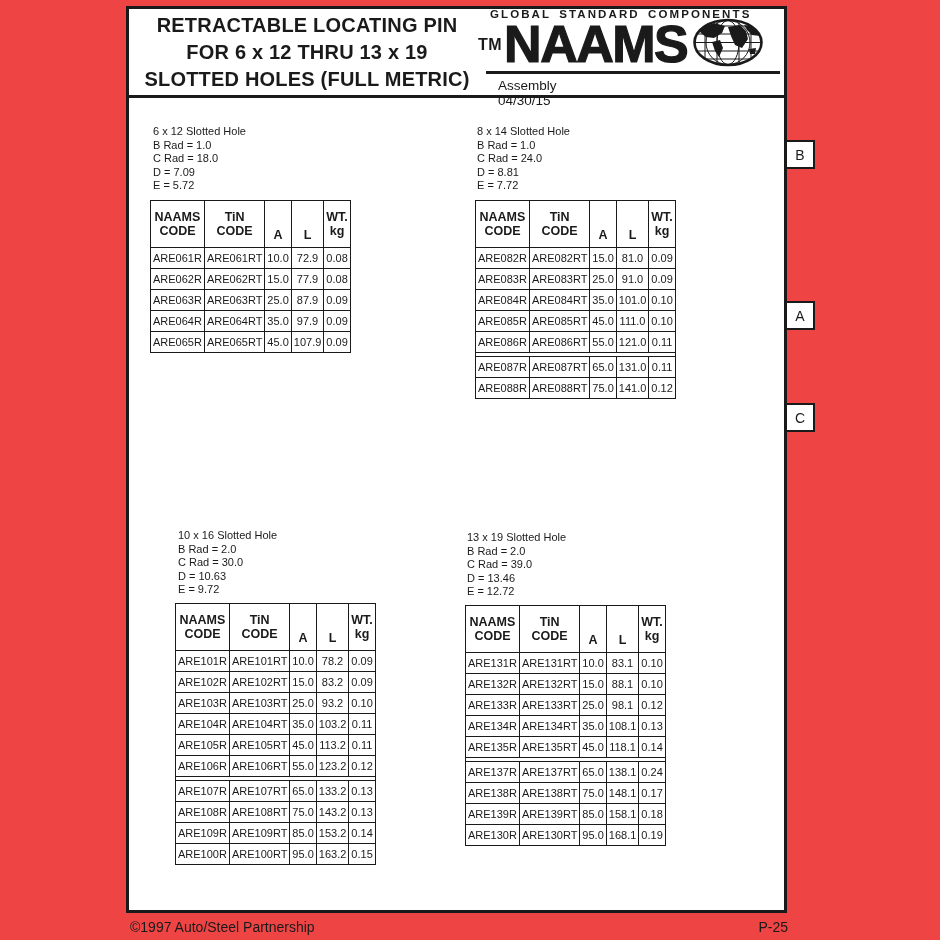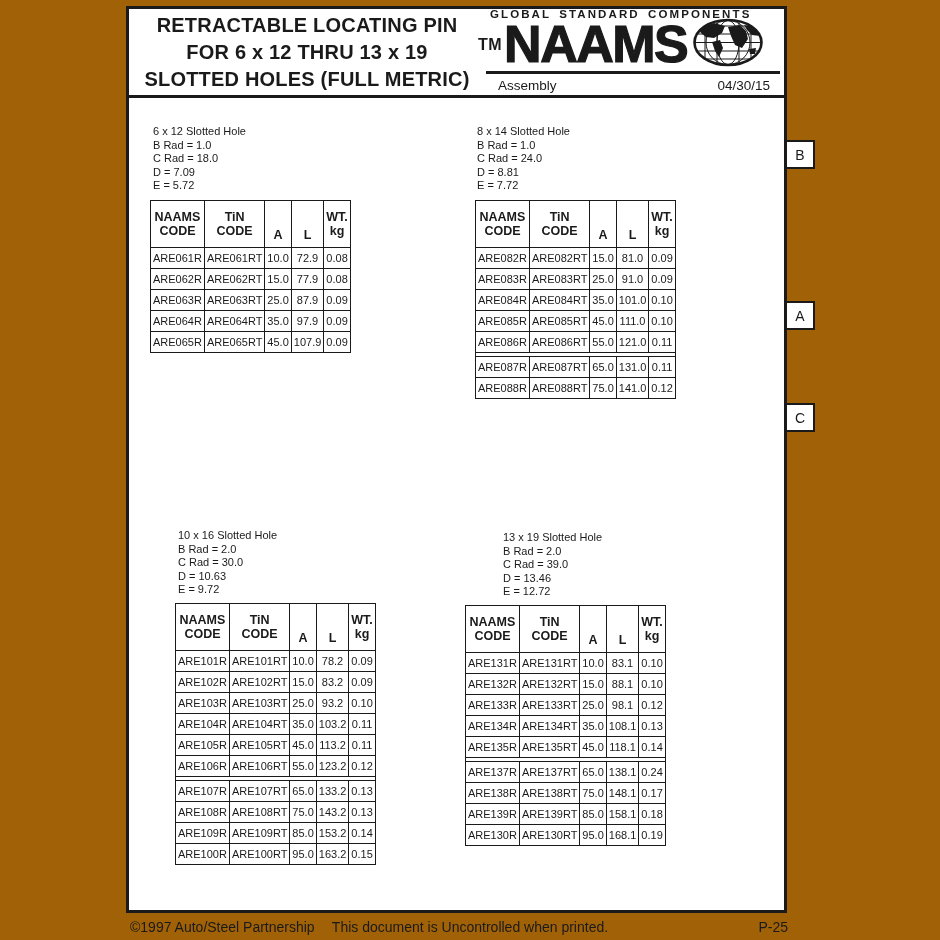--- a/index.html
+++ b/index.html
@@ -1,17 +1,17 @@
 <!DOCTYPE html>
 <html><head>
 <meta charset="utf-8">
 <style>
   html,body { margin:0; padding:0; background:#ffffff; }
   .page {
-    position:relative; width:940px; height:940px; background:#a16207;
+    position:relative; width:940px; height:940px; background:#ef4444;
     font-family:"Liberation Sans","DejaVu Sans",sans-serif; color:#1a1a1a;
     overflow:hidden;
   }
   .frame {
     position:absolute; left:126px; top:6px; width:661px; height:907px;
     border:3px solid #1a1a1a; box-sizing:border-box; background:#ffffff;
   }
   .header-rule {
     position:absolute; left:129px; top:95px; width:655px; height:3px;
     background:#1a1a1a;
@@ -30,20 +30,21 @@
   .tm { font-size:16px; font-weight:bold; margin:0 2px 14px 0; letter-spacing:0.5px; }
   .wordmark {
     font-size:52px; font-weight:bold; letter-spacing:-1.5px; line-height:48px;
     -webkit-text-stroke:1.2px #1a1a1a;
   }
   .globe { margin-left:5px; margin-bottom:1px; line-height:0; }
   .brand-rule { height:3px; background:#1a1a1a; margin-top:3px; margin-left:8px; }
   .brand-sub {
     display:flex; justify-content:space-between; font-size:13.5px;
     padding:4px 10px 0 20px;
+    flex-direction:column;
   }
   .group { position:absolute; }
   .desc { position:absolute; font-size:11px; line-height:13.5px; white-space:nowrap; }
   table.parts {
     position:absolute; border-collapse:collapse; background:#ffffff;
     border:1px solid #1a1a1a; table-layout:fixed;
   }
   table.parts th, table.parts td {
     border:1px solid #1a1a1a; text-align:center; padding:0 2px;
     font-family:"Liberation Sans","DejaVu Sans",sans-serif; color:#1a1a1a;
@@ -375,21 +376,21 @@
             <td>ARE100RT</td>
             <td>95.0</td>
             <td>163.2</td>
             <td>0.15</td>
           </tr>
         </tbody>
       </table>
   </section>
 
   <section class="group" style="left:465px; top:531px;">
-    <div class="desc" style="left:2px; top:0;margin-left:36px;">
+    <div class="desc" style="left:2px; top:0;">
       <div>13 x 19 Slotted Hole</div>
       <div>B Rad = 2.0</div>
       <div>C Rad = 39.0</div>
       <div>D = 13.46</div>
       <div>E = 12.72</div>
     </div>
     <table class="parts" style="left:0; top:74px;">
         <colgroup>
           <col style="width: 65px;">
           <col style="width: 86px;">
@@ -484,16 +485,15 @@
     <span>B</span>
   </div>
   <div class="side-box" style="top:301px;">
     <span>A</span>
   </div>
   <div class="side-box" style="top:403px;">
     <span>C</span>
   </div>
 
   <div class="footer-copyright">©1997 Auto/Steel Partnership</div>
-  <div class="footer-notice">This document is Uncontrolled when printed.</div>
   <div class="footer-page">P-25</div>
 
 </div>
 
 </body></html>

